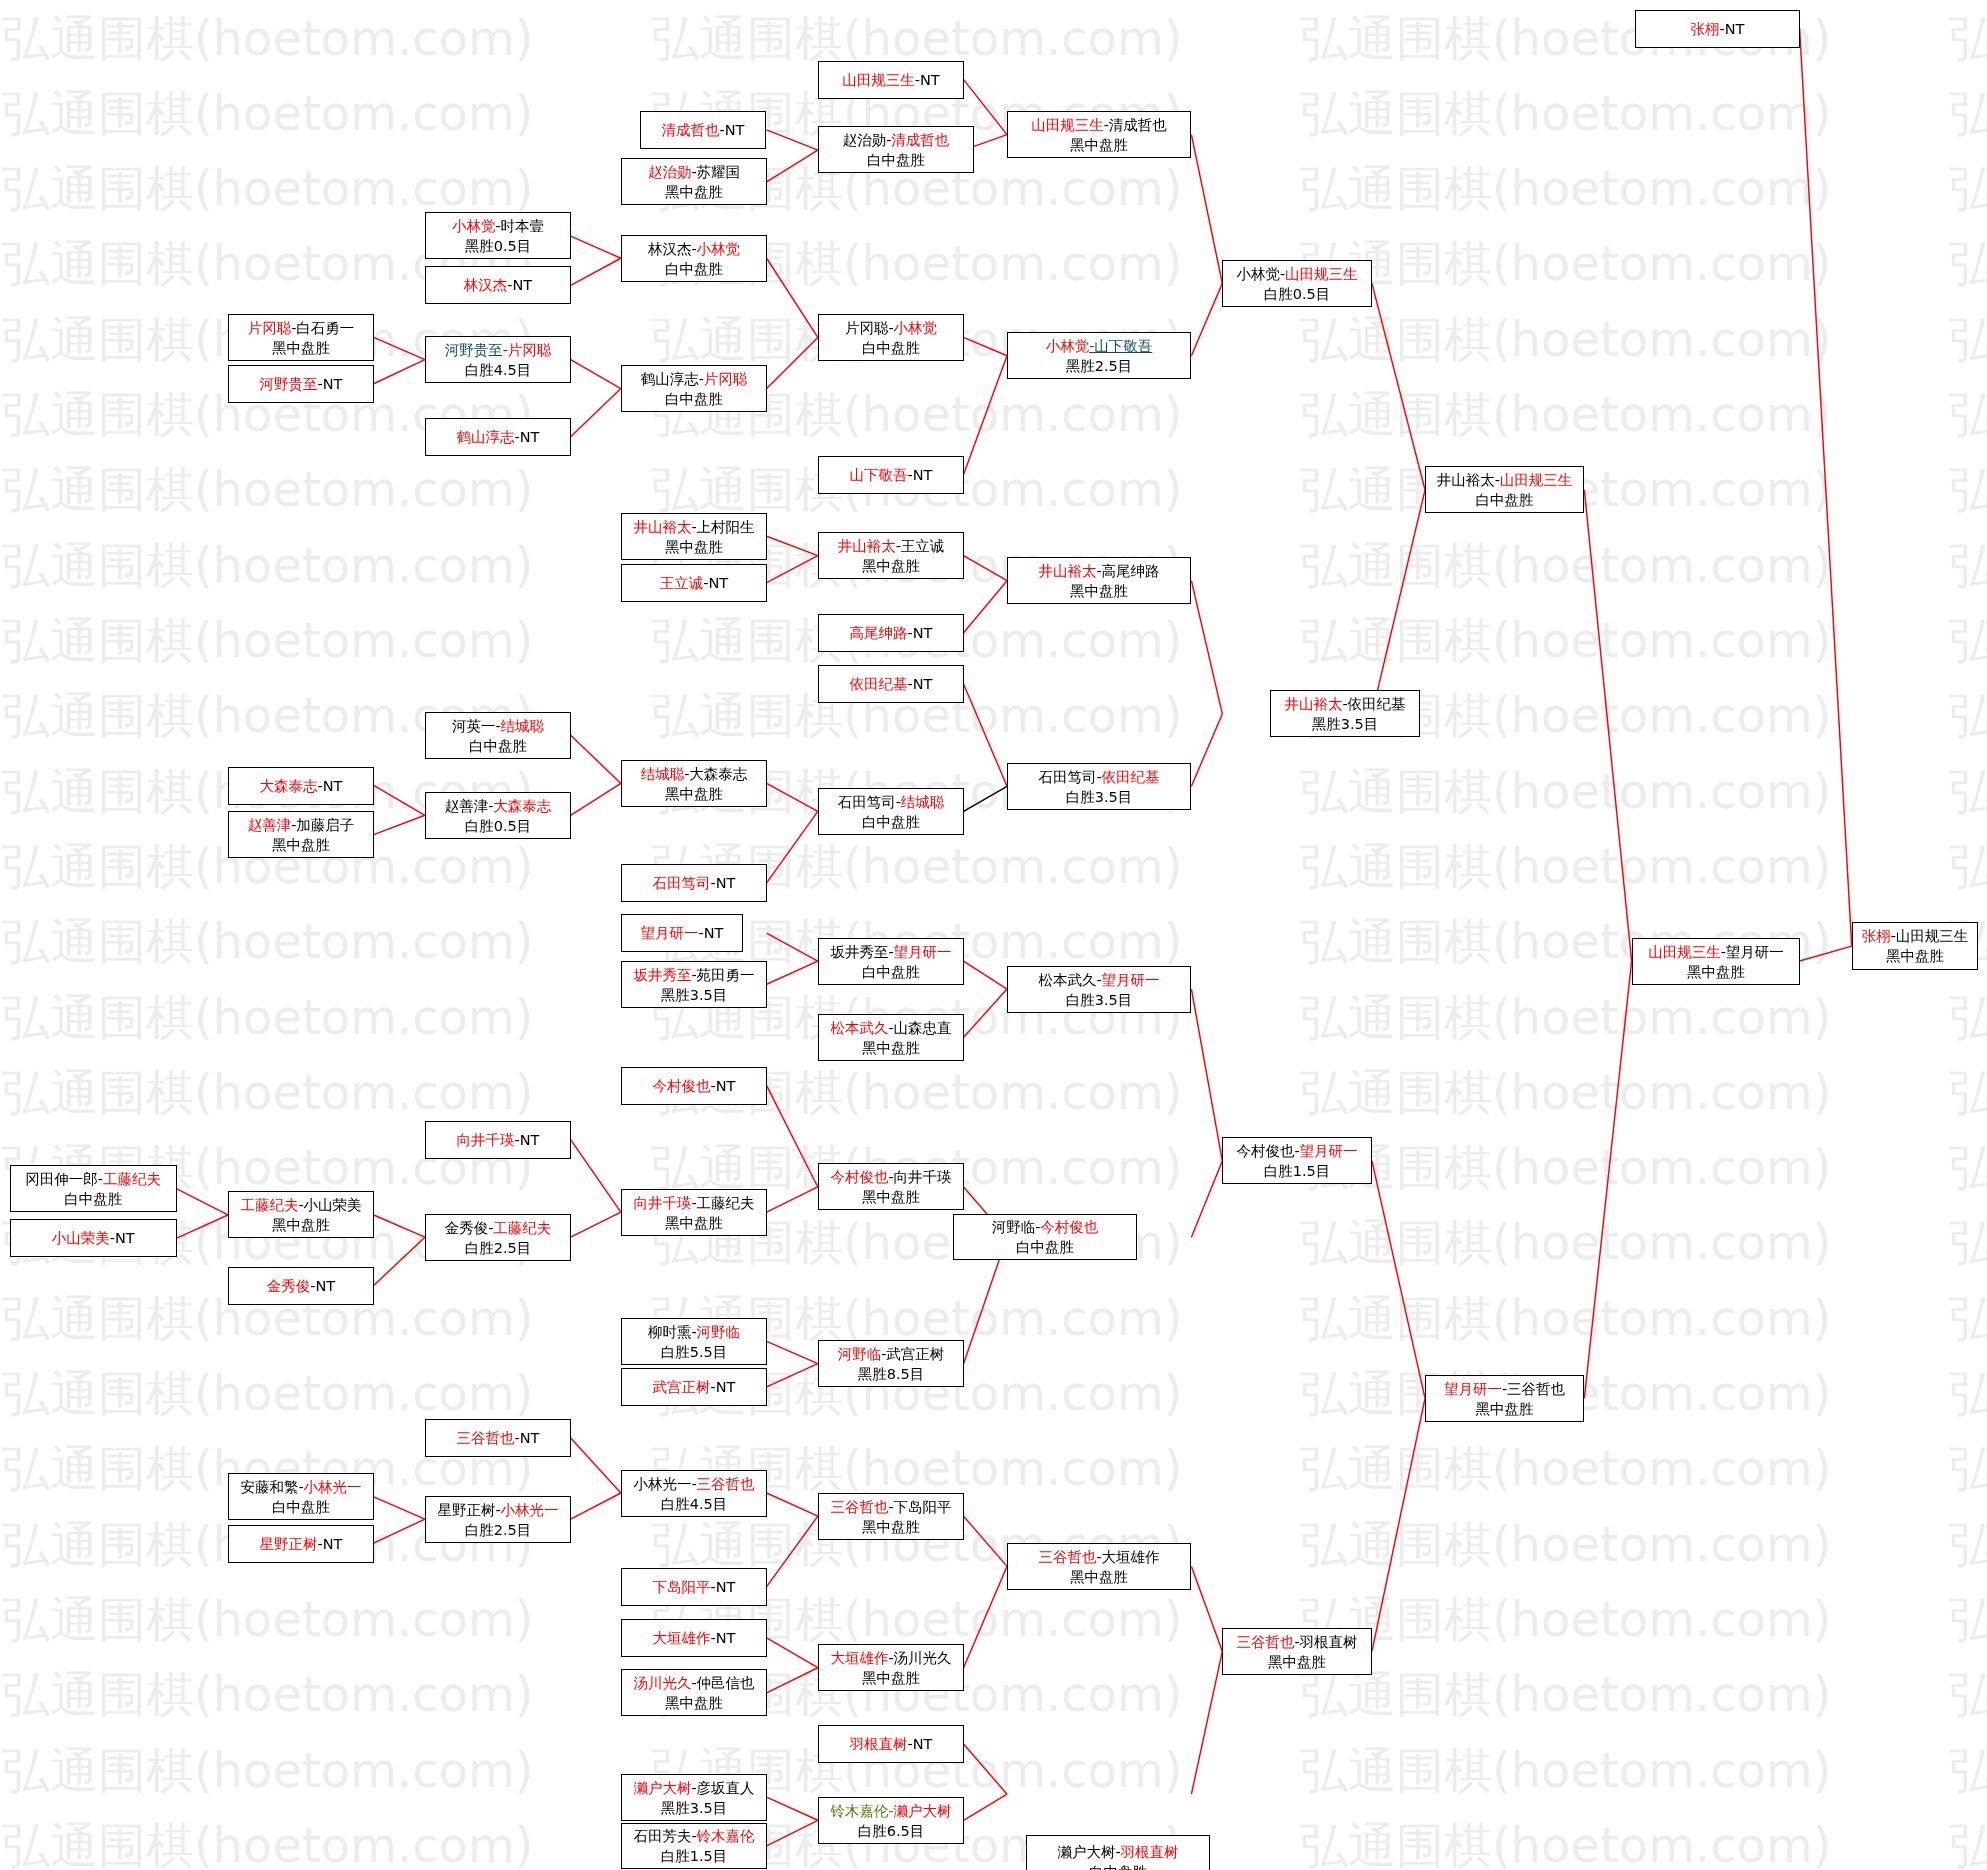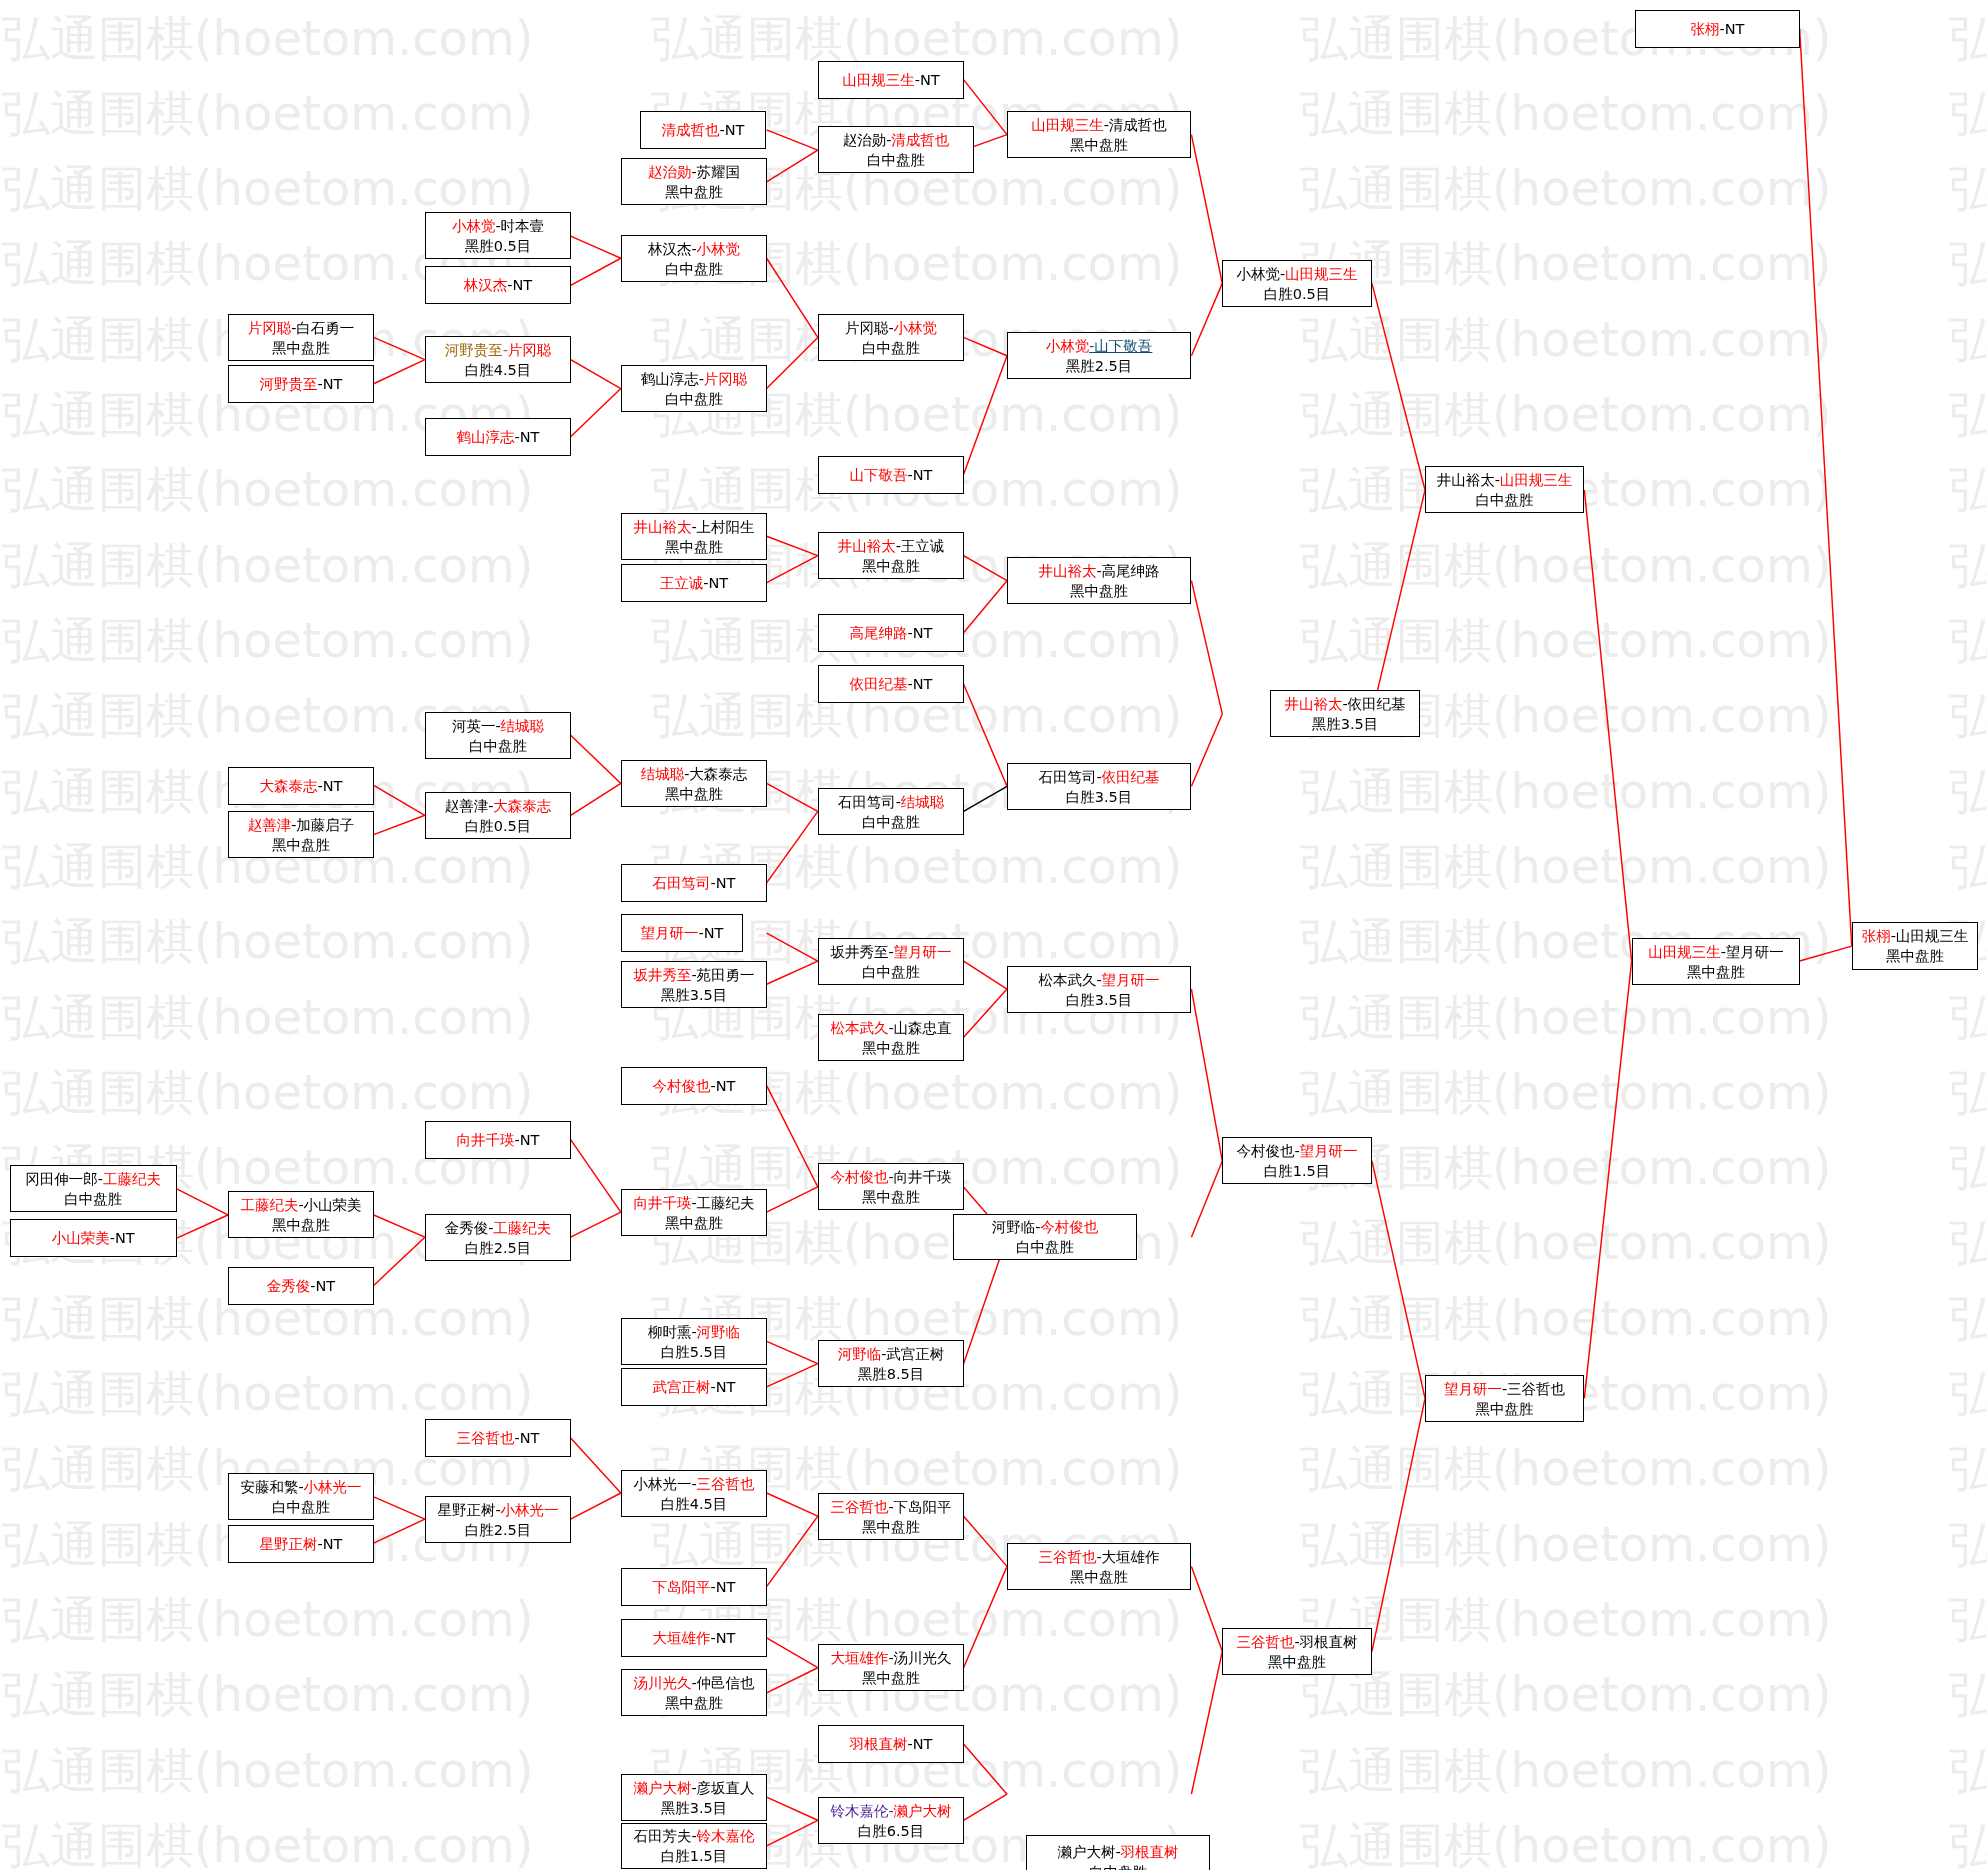--- a/index.html
+++ b/index.html
@@ -170,21 +170,21 @@
         <div class="box-line"><span style="color: rgb(0, 0, 0);">白中盘胜</span></div>
       </div>
       <div class="box" style="left: 228px; top: 314px; width: 146px; height: 47px; border-color: rgb(0, 0, 0);">
         <div class="box-line"><span style="color: rgb(255, 0, 0);">片冈聪</span><span style="color: rgb(0, 0, 0);">-白石勇一</span></div>
         <div class="box-line"><span style="color: rgb(0, 0, 0);">黑中盘胜</span></div>
       </div>
       <div class="box" style="left: 228px; top: 365px; width: 146px; height: 38px; border-color: rgb(0, 0, 0);">
         <div class="box-line"><span style="color: rgb(255, 0, 0);">河野贵至</span><span style="color: rgb(0, 0, 0);">-NT</span></div>
       </div>
       <div class="box" style="left: 425px; top: 336px; width: 146px; height: 47px; border-color: rgb(0, 0, 0);">
-        <div class="box-line"><span style="color: #a16207;">河野贵至-</span><span style="color: rgb(255, 0, 0);">片冈聪</span></div>
+        <div class="box-line"><span style="color: #0c4a6e;">河野贵至-</span><span style="color: rgb(255, 0, 0);">片冈聪</span></div>
         <div class="box-line"><span style="color: rgb(0, 0, 0);">白胜4.5目</span></div>
       </div>
       <div class="box" style="left: 818px; top: 314px; width: 146px; height: 47px; border-color: rgb(0, 0, 0);">
         <div class="box-line"><span style="color: rgb(0, 0, 0);">片冈聪-</span><span style="color: rgb(255, 0, 0);">小林觉</span></div>
         <div class="box-line"><span style="color: rgb(0, 0, 0);">白中盘胜</span></div>
       </div>
       <div class="box" style="left: 621px; top: 365px; width: 146px; height: 47px; border-color: rgb(0, 0, 0);">
         <div class="box-line"><span style="color: rgb(0, 0, 0);">鹤山淳志-</span><span style="color: rgb(255, 0, 0);">片冈聪</span></div>
         <div class="box-line"><span style="color: rgb(0, 0, 0);">白中盘胜</span></div>
       </div>
@@ -372,21 +372,21 @@
         <div class="box-line"><span style="color: rgb(0, 0, 0);">黑中盘胜</span></div>
       </div>
       <div class="box" style="left: 818px; top: 1725px; width: 146px; height: 38px; border-color: rgb(0, 0, 0);">
         <div class="box-line"><span style="color: rgb(255, 0, 0);">羽根直树</span><span style="color: rgb(0, 0, 0);">-NT</span></div>
       </div>
       <div class="box" style="left: 621px; top: 1774px; width: 146px; height: 47px; border-color: rgb(0, 0, 0);">
         <div class="box-line"><span style="color: rgb(255, 0, 0);">濑户大树</span><span style="color: rgb(0, 0, 0);">-彦坂直人</span></div>
         <div class="box-line"><span style="color: rgb(0, 0, 0);">黑胜3.5目</span></div>
       </div>
       <div class="box" style="left: 818px; top: 1797px; width: 146px; height: 47px; border-color: rgb(0, 0, 0);">
-        <div class="box-line"><span style="color: #4c1d95;">铃木嘉伦-</span><span style="color: rgb(255, 0, 0);">濑户大树</span></div>
+        <div class="box-line"><span style="color: #4d7c0f;">铃木嘉伦-</span><span style="color: rgb(255, 0, 0);">濑户大树</span></div>
         <div class="box-line"><span style="color: rgb(0, 0, 0);">白胜6.5目</span></div>
       </div>
       <div class="box" style="left: 621px; top: 1823px; width: 146px; height: 46px; border-color: rgb(0, 0, 0);">
         <div class="box-line"><span style="color: rgb(0, 0, 0);">石田芳夫-</span><span style="color: rgb(255, 0, 0);">铃木嘉伦</span></div>
         <div class="box-line"><span style="color: rgb(0, 0, 0);">白胜1.5目</span></div>
       </div>
       <div class="box" style="left: 1007px; top: 1835px; width: 184px; height: 54px; border-color: rgb(0, 0, 0); margin-left: 19px;">
         <div class="box-line"><span style="color: rgb(0, 0, 0);">濑户大树-</span><span style="color: rgb(255, 0, 0);">羽根直树</span></div>
         <div class="box-line"><span style="color: rgb(0, 0, 0);">白中盘胜</span></div>
       </div>

